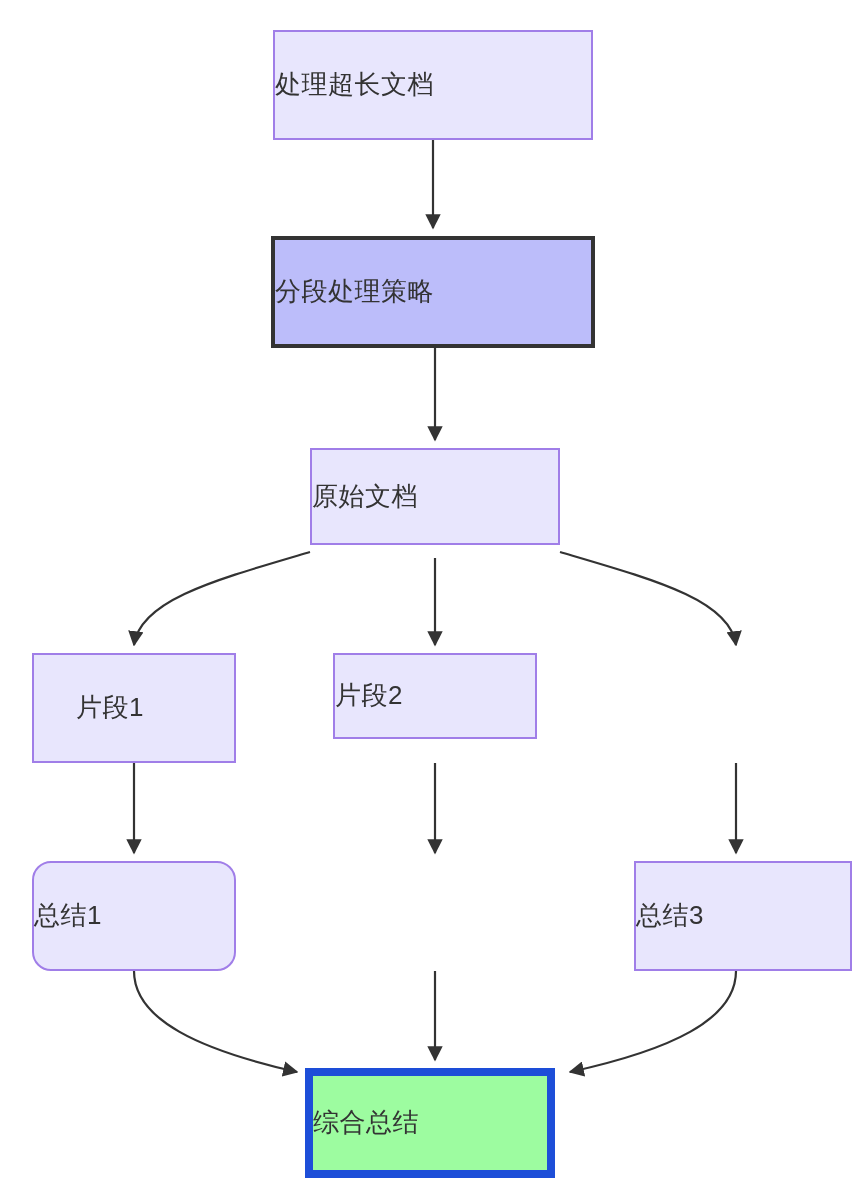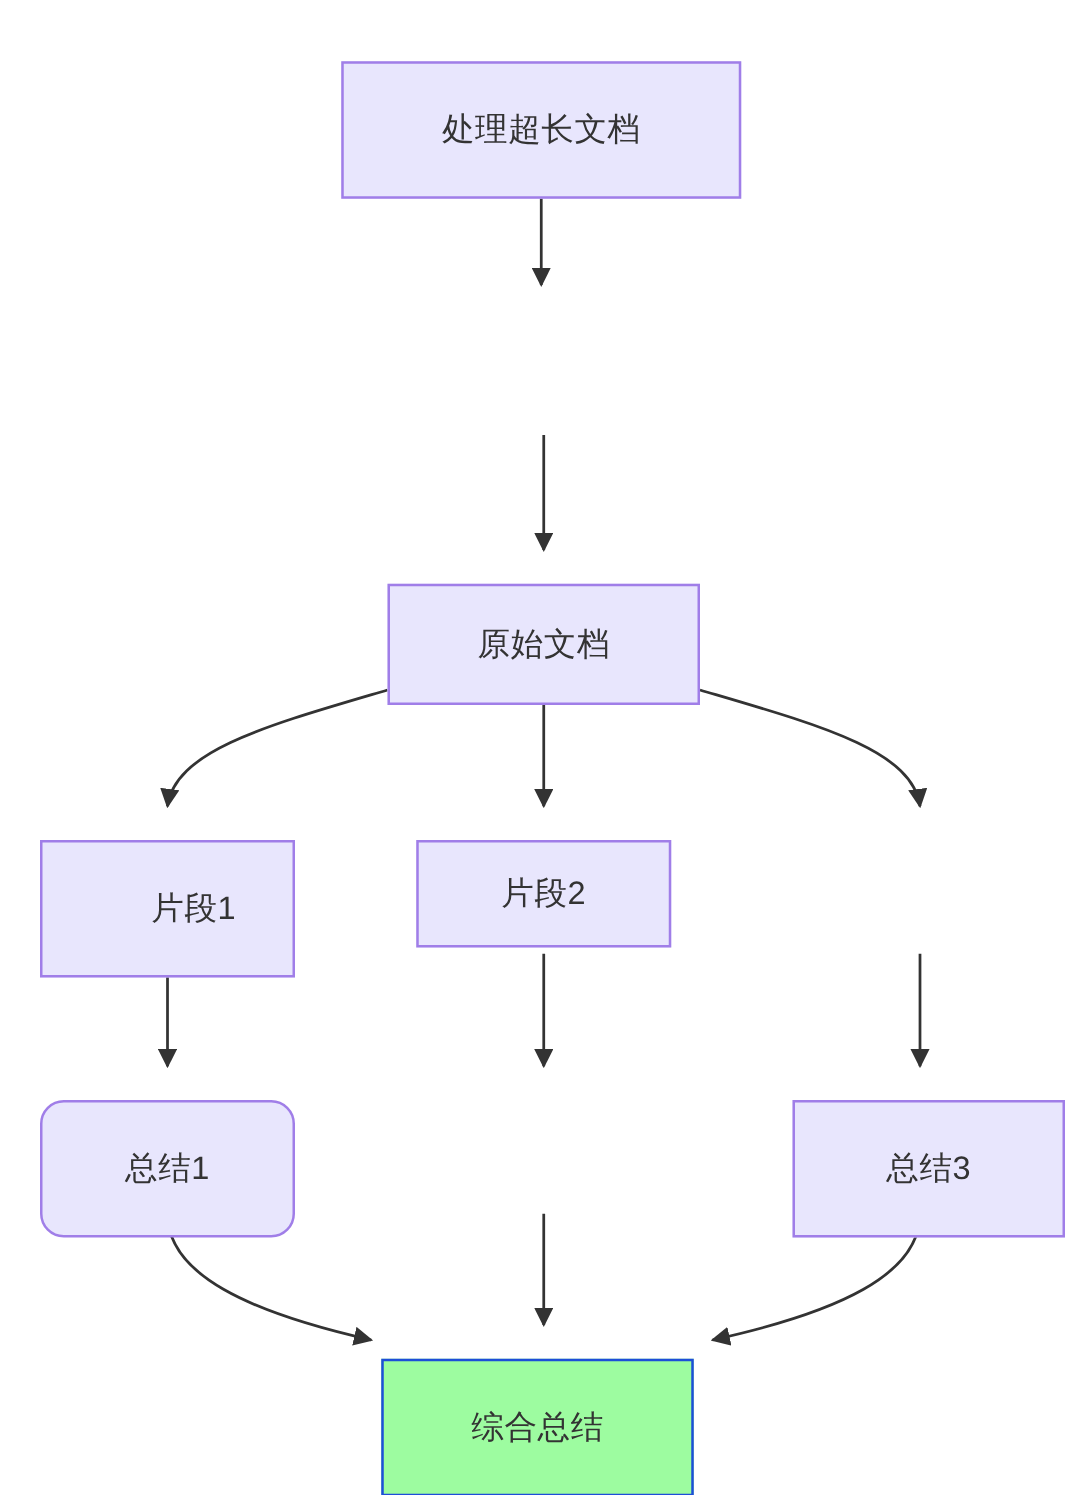--- a/index.html
+++ b/index.html
@@ -23,23 +23,22 @@
     top: 0;
     width: 852px;
     height: 1196px;
     pointer-events: none;
   }
   .node {
     position: absolute;
     box-sizing: border-box;
     display: flex;
     align-items: center;
-    justify-content: center;
+    justify-content: flex-start;
     text-align: center;
-    margin-top: 19px;
   }
   .node-label {
     font-size: 26px;
     line-height: 1.2;
     color: #333333;
     letter-spacing: 0.5px;
     white-space: nowrap;
   }
   
   .node.normal {
@@ -47,21 +46,21 @@
     border: 2px solid #a07ee8;
   }
   
   .node.highlight {
     background: #bcbdfa;
     border: 4px solid #333333;
   }
   
   .node.result {
     background: #9dfca0;
-    border: 2px solid #1d4ed8;
+    border: 8px solid #1d4ed8;
   }
 
   
   #node-doc        { left: 273px; top: 30px;   width: 320px; height: 110px; }
   #node-strategy   { left: 271px; top: 236px;  width: 324px; height: 112px; }
   #node-source     { left: 310px; top: 448px;  width: 250px; height: 97px; }
 
   #node-frag1      { left: 32px;  top: 653px;  width: 204px; height: 110px; padding-left: 42px; }
   #node-frag2      { left: 333px; top: 653px;  width: 204px; height: 86px; }
   #node-frag3      { left: 634px; top: 653px;  width: 203px; height: 110px; }
@@ -104,20 +103,23 @@
 
     <path d="M 435 971 L 435 1060" fill="none" stroke="#333333" stroke-width="2.2" marker-end="url(#arrow)"></path>
 
     <path d="M 736 971 C 736 1020, 670 1050, 570 1072" fill="none" stroke="#333333" stroke-width="2.2" marker-end="url(#arrow)"></path>
   </svg>
 
   <div class="node normal" id="node-doc">
     <span class="node-label">处理超长文档</span>
   </div>
 
+  <div class="node highlight" id="node-strategy">
+    <span class="node-label">分段处理策略</span>
+  </div>
 
   <div class="node normal" id="node-source">
     <span class="node-label">原始文档</span>
   </div>
 
   <div class="node normal" id="node-frag1">
     <span class="node-label">片段1</span>
   </div>
 
   <div class="node normal" id="node-frag2">

